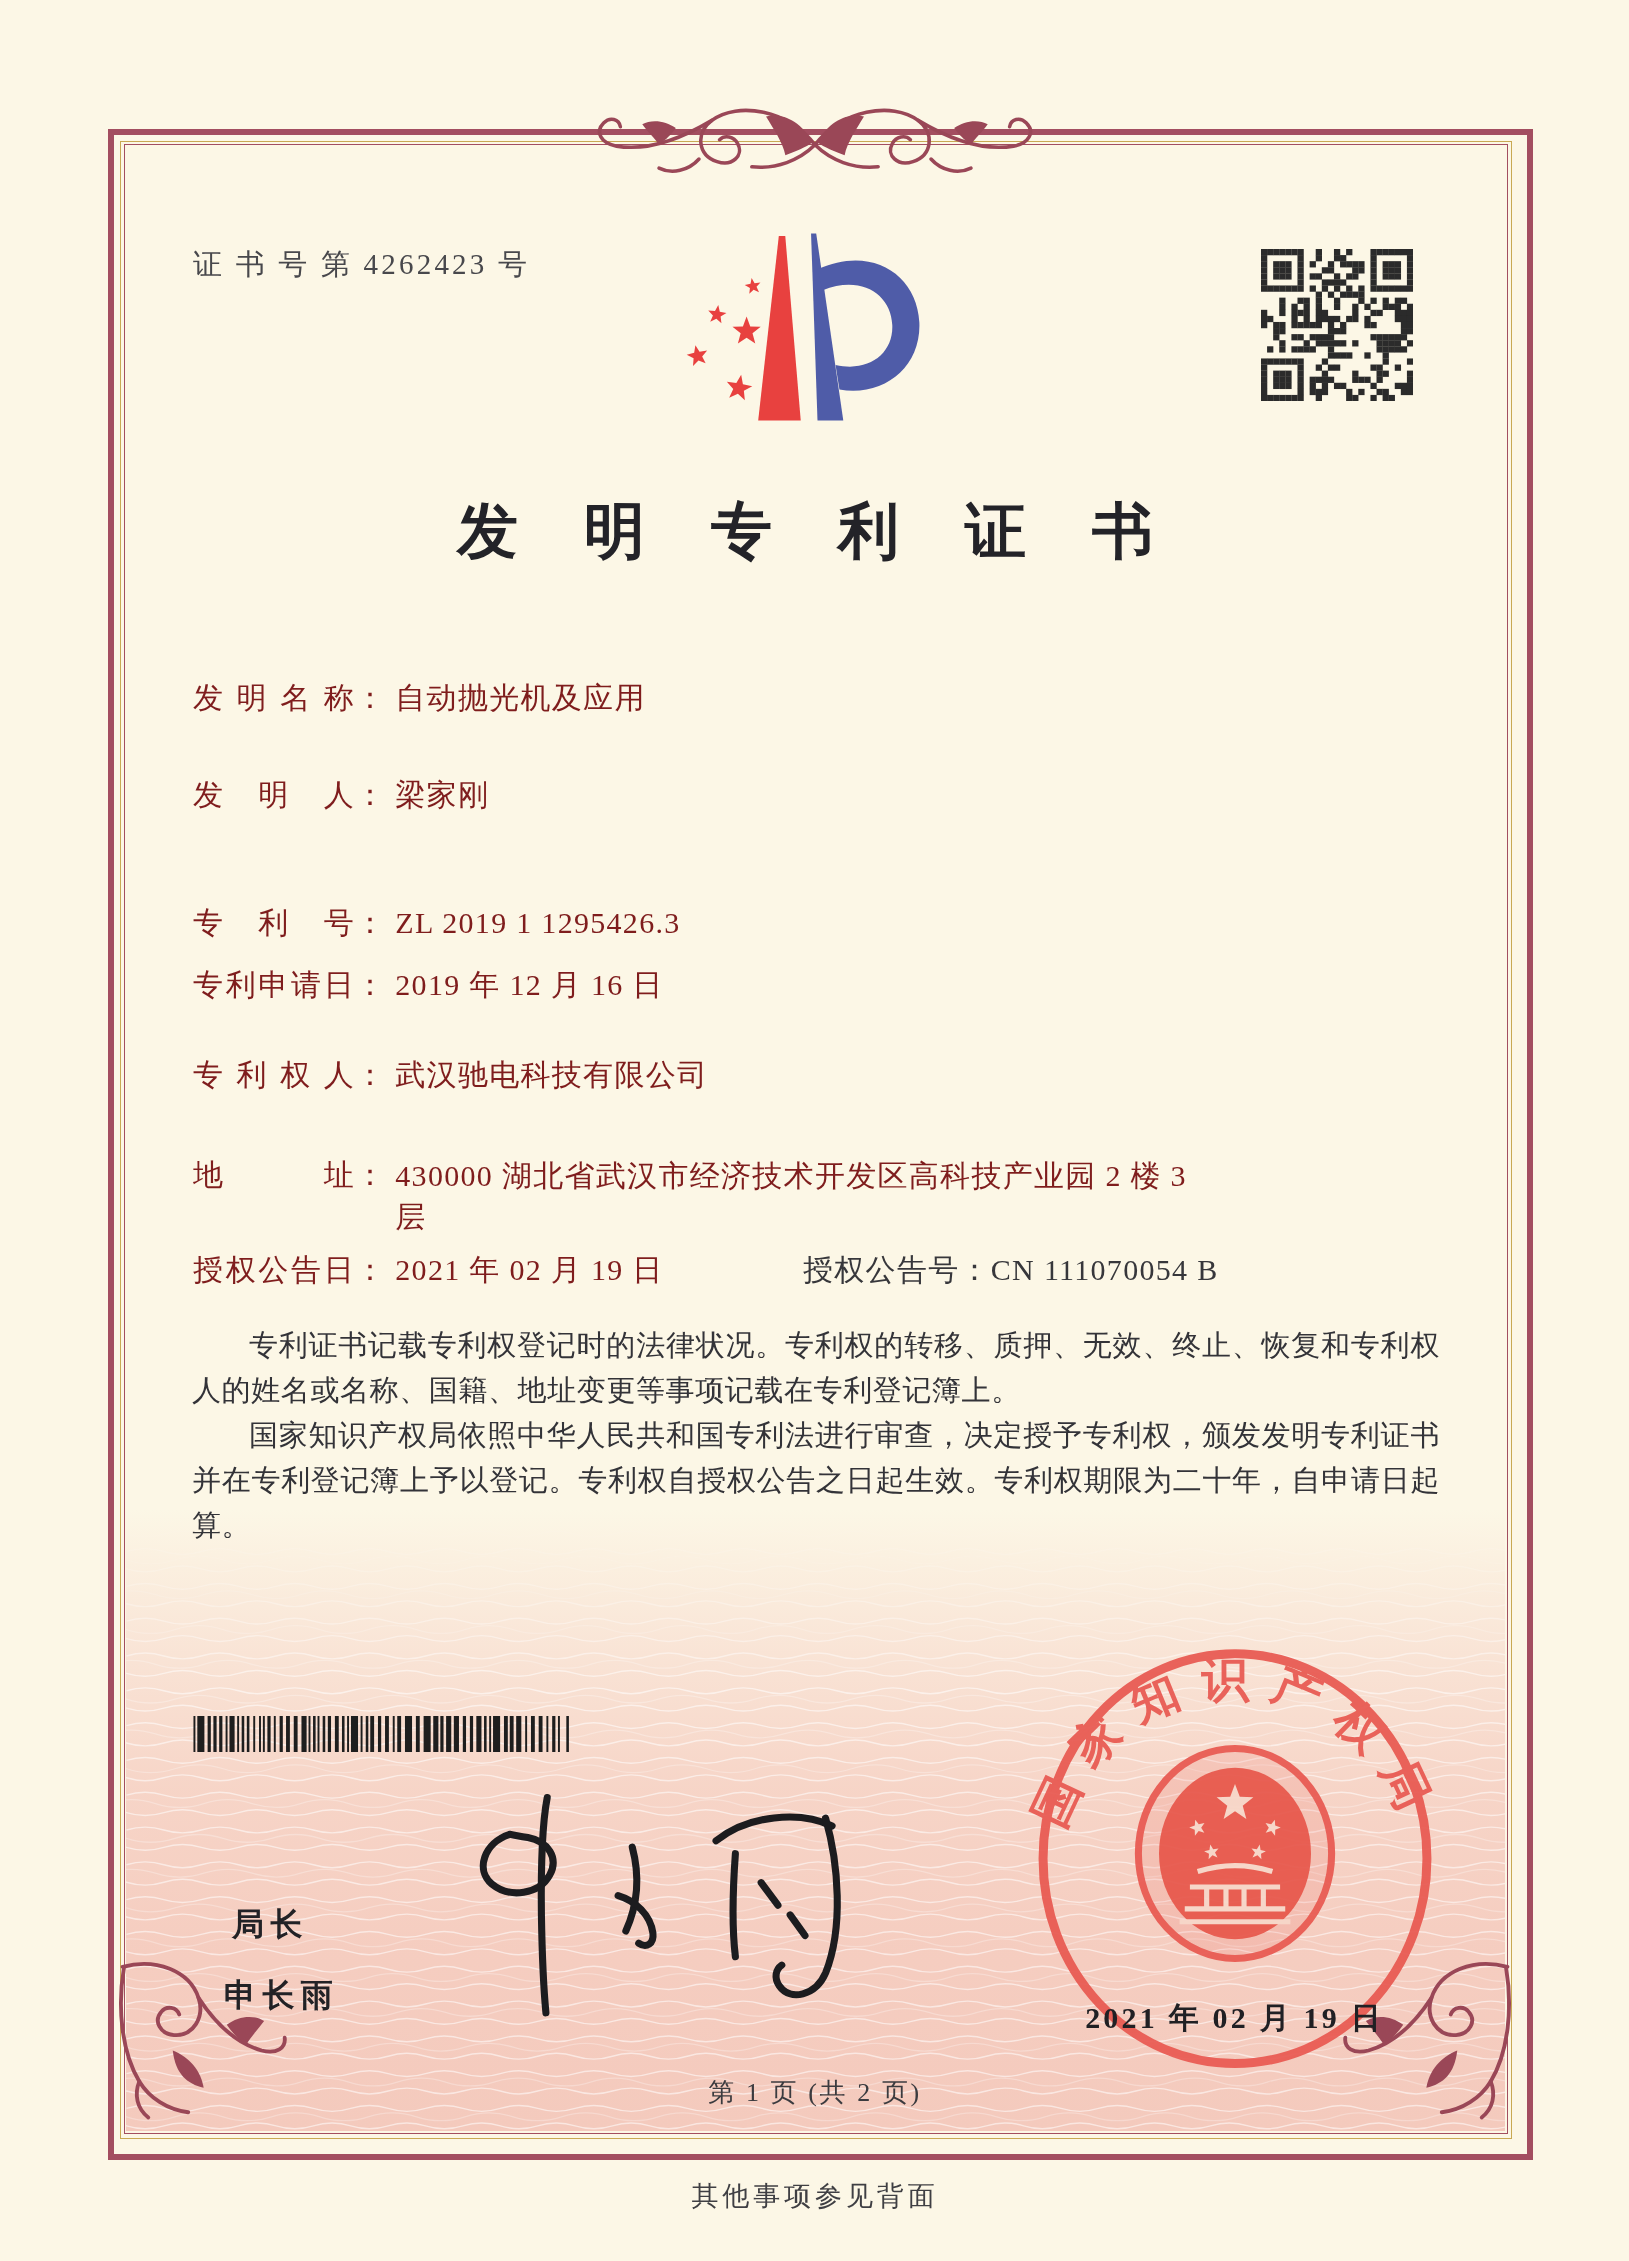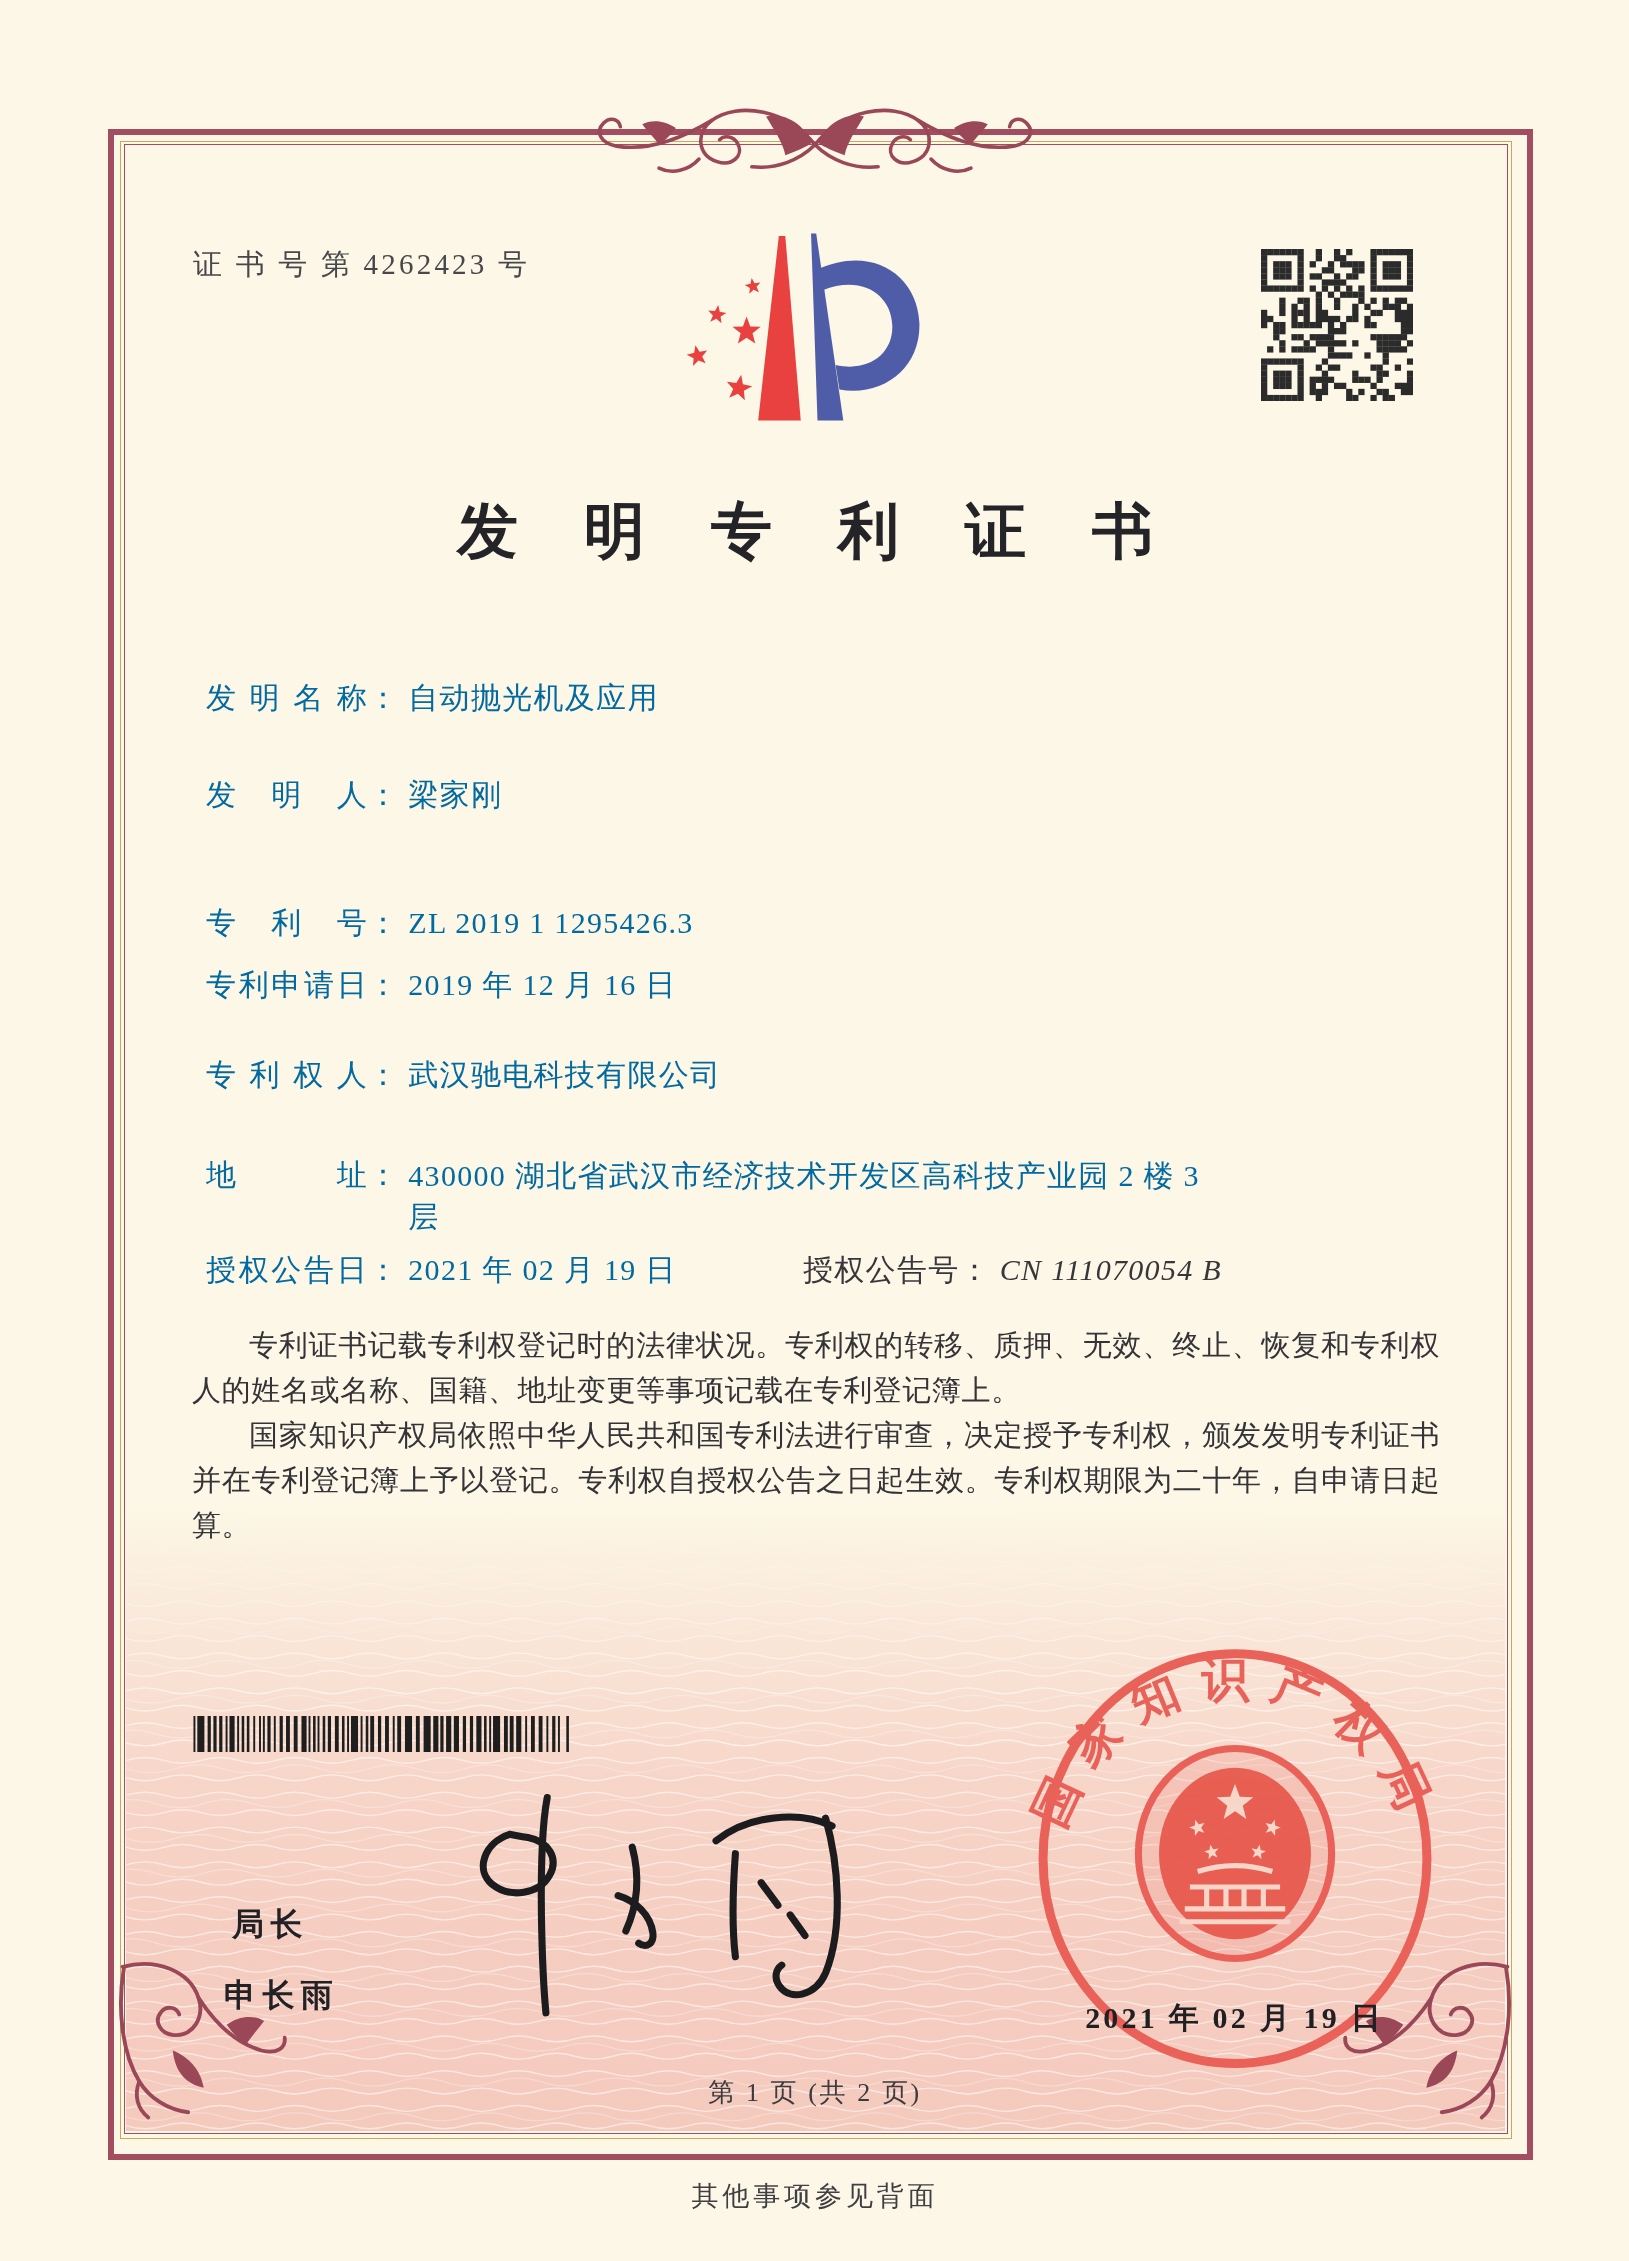--- a/index.html
+++ b/index.html
@@ -28,21 +28,21 @@
   }
   .waves{left:126px;top:1509px;width:1379px;height:622px;}
   
   .cert-no{left:193px;top:245px;font-size:29px;letter-spacing:3.2px;color:#48484c;}
   .title{
     left:0;top:491px;width:1610px;text-align:center;
     font-size:61px;font-weight:bold;color:#232328;
     letter-spacing:66px;padding-left:66px;box-sizing:border-box;
   }
   
-  .row{left:206px;font-size:30px;line-height:40px;color:#0369a1;letter-spacing:1.3px;white-space:nowrap;}
+  .row{left:193px;font-size:30px;line-height:40px;color:#7f1d1d;letter-spacing:1.3px;white-space:nowrap;}
   .row .lbl{display:inline-block;width:162px;text-align:justify;text-align-last:justify;vertical-align:top;}
   .row .colon{display:inline-block;vertical-align:top;}
   .row .val{display:inline-block;margin-left:9px;vertical-align:top;}
   .row .val.wrap{white-space:normal;width:816px;line-height:41px;}
   .grant2{left:803px;font-size:30px;line-height:40px;letter-spacing:1.3px;white-space:nowrap;color:#37373b;}
   
   .body-text{
     left:192px;top:1323px;width:1248px;
     font-size:29px;line-height:45px;color:#333338;
     text-align:justify;letter-spacing:0.6px;
@@ -487,21 +487,21 @@
 <div class="abs row" style="top:1055px;">
   <span class="lbl">专利权人</span><span class="colon">：</span><span class="val">武汉驰电科技有限公司</span>
 </div>
 <div class="abs row" style="top:1155px;">
   <span class="lbl">地址</span><span class="colon">：</span><span class="val wrap">430000 湖北省武汉市经济技术开发区高科技产业园 2 楼 3 层</span>
 </div>
 <div class="abs row" style="top:1250px;">
   <span class="lbl">授权公告日</span><span class="colon">：</span><span class="val">2021 年 02 月 19 日</span>
 </div>
 <div class="abs grant2" style="top:1250px;">
-  <span>授权公告号</span><span>：</span><span style="margin-left:9px;font-style:italic;">CN 111070054 B</span>
+  <span>授权公告号</span><span>：</span><span style="">CN 111070054 B</span>
 </div>
 
 <div class="abs body-text">
   <p>专利证书记载专利权登记时的法律状况。专利权的转移、质押、无效、终止、恢复和专利权人的姓名或名称、国籍、地址变更等事项记载在专利登记簿上。</p>
   <p>国家知识产权局依照中华人民共和国专利法进行审查，决定授予专利权，颁发发明专利证书并在专利登记簿上予以登记。专利权自授权公告之日起生效。专利权期限为二十年，自申请日起算。</p>
 </div>
 
 <svg class="abs" style="left:193px;top:1716px;" width="377" height="36" viewBox="0 0 585 56" id="barcodeSvg">
     <rect x="0" y="0" width="3" height="56" fill="#1e1e1e"></rect>
     <rect x="6" y="0" width="11" height="56" fill="#1e1e1e"></rect>

